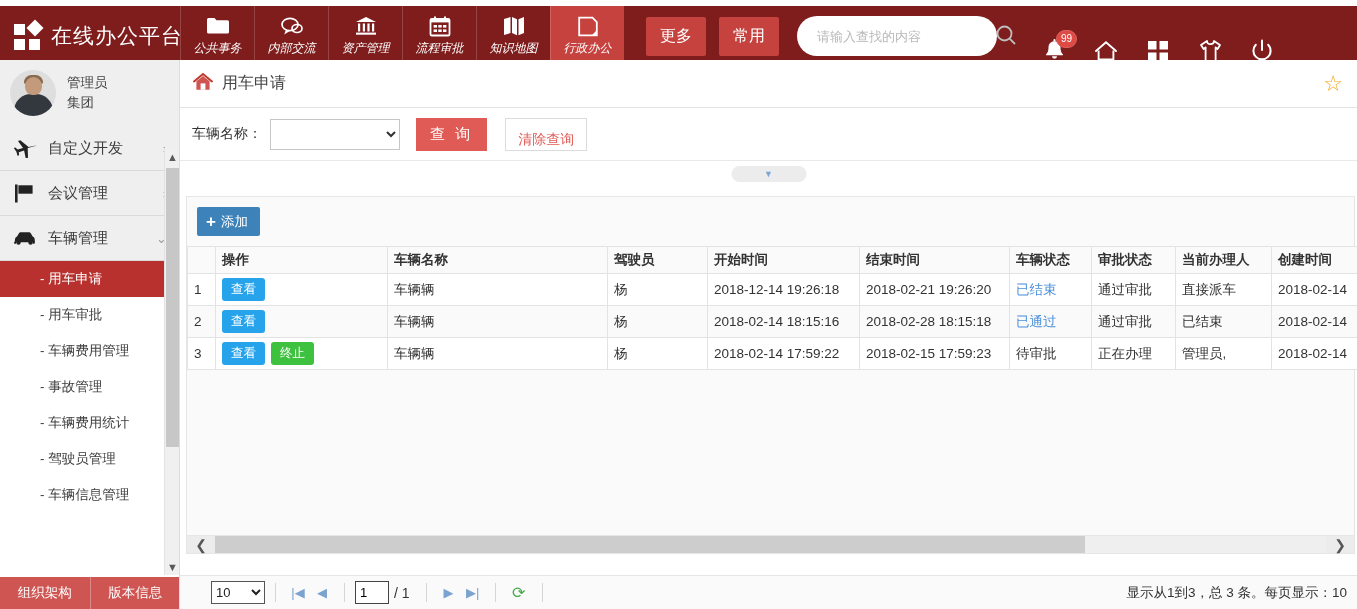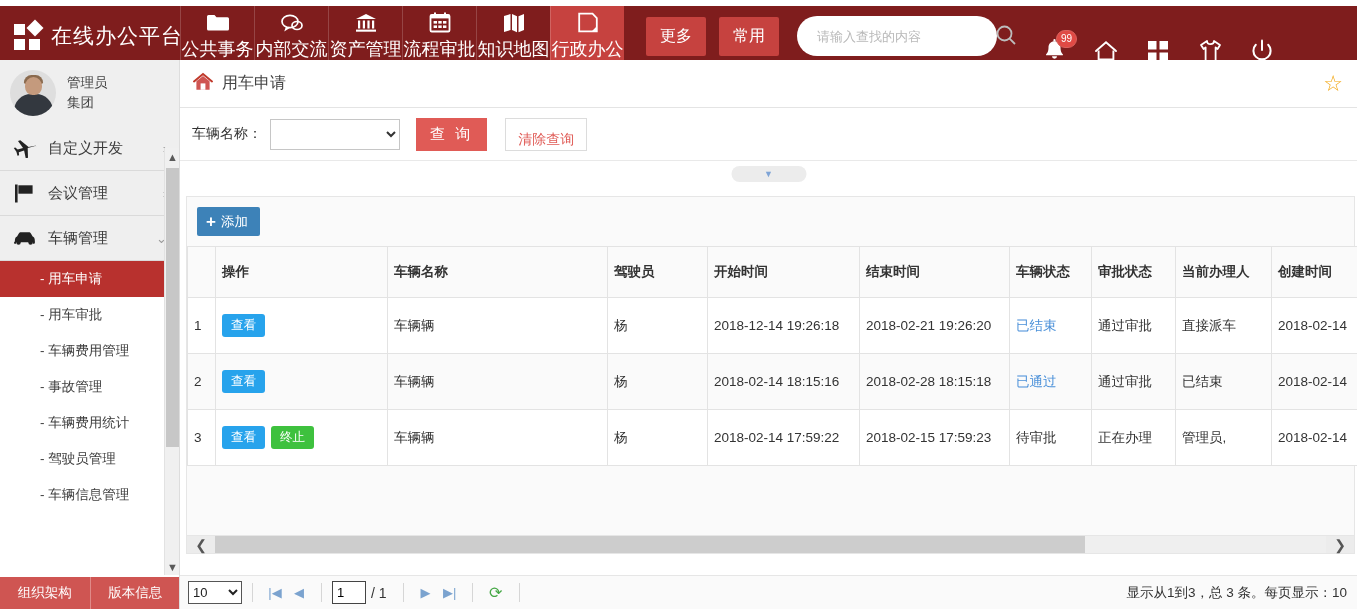--- a/index.html
+++ b/index.html
@@ -37,21 +37,21 @@
 
   .nav-items { display: flex; align-items: stretch; height: 60px; }
   .nav-item {
     width: 74px; height: 60px;
     display: flex; flex-direction: column; align-items: center; justify-content: center;
     gap: 3px;
     color: #fff; cursor: pointer;
     border-left: 1px solid rgba(255,255,255,0.18);
   }
   .nav-item.active { background: #c6423f; }
-  .nav-item .nav-label { font-size: 18px; white-space: nowrap; }
+  .nav-item .nav-label { font-size: 12px; white-space: nowrap; font-style: italic; }
   .nav-ico { height: 22px; display: flex; align-items: center; justify-content: center; }
 
   .chip-group { display: flex; align-items: center; gap: 13px; margin-left: 22px; }
   .chip {
     background: #c6423f; color: #fff;
     padding: 9px 14px; font-size: 16px; border-radius: 2px;
     cursor: pointer; white-space: nowrap;
   }
 
   .searchbox {
@@ -185,21 +185,21 @@
   .btn-add {
     background: #3d82b8; color: #fff; border: 0; height: 29px;
     padding: 0 12px 0 9px; font-size: 13.5px; cursor: pointer; border-radius: 2px;
     font-family: "Liberation Sans", sans-serif;
     display: inline-flex; align-items: center; gap: 5px;
   }
   .btn-add .plus { font-size: 17px; line-height: 1; font-weight: bold; }
 
   table.grid { border-collapse: collapse; width: 1160px; table-layout: fixed; background: #fff; }
   table.grid th, table.grid td {
-    border: 1px solid #e3e3e3; height: 14px; padding: 16px 6px;
+    border: 1px solid #e3e3e3; height: 14px; padding: 4px 6px;
     font-size: 13.5px; text-align: left; white-space: nowrap; overflow: hidden;
   }
   table.grid th { background: #fafafa; font-weight: bold; color: #333; }
   table.grid tr.odd td { background: #fff; }
   table.grid tr.even td { background: #fafafa; }
   td.idx { text-align: center; color: #333; }
   .btn-view {
     background: #27a3ec; color: #fff; border: 0; border-radius: 3px;
     padding: 3px 9px; font-size: 12.5px; cursor: pointer;
     font-family: "Liberation Sans", sans-serif;
@@ -220,21 +220,21 @@
   .hs-track { flex: 1; position: relative; background: #efefef; }
   .hs-thumb { position: absolute; left: 0; top: 0; bottom: 0; width: 870px; background: #cdcdcd; }
 
   .pager {
     position: absolute; left: 0; right: 0; bottom: 0; height: 34px;
     background: #fafafa; border-top: 1px solid #e6e6e6;
     display: flex; align-items: center; padding: 0 10px 0 8px; gap: 0;
   }
   .page-size {
     width: 54px; height: 23px; border: 1px solid #555; font-size: 13px;
-    font-family: "Liberation Sans", sans-serif; background: #fff; color: #222;
+    font-family: "Liberation Sans", sans-serif; background: #fff; color: #222; margin-left: 23px;
   }
   .vdiv { width: 1px; height: 19px; background: #d6d6d6; margin: 0 10px; }
   .pg-btn { width: 24px; height: 22px; display: flex; align-items: center; justify-content: center;
             color: #7ba3cf; font-size: 13px; cursor: pointer; }
   .pg-input { width: 34px; height: 23px; border: 1px solid #444; text-align: left;
               font-size: 13px; padding-left: 4px; font-family: "Liberation Sans", sans-serif; }
   .pg-total { font-size: 14px; color: #333; margin: 0 6px 0 5px; }
   .refresh { color: #46a846; font-size: 16px; cursor: pointer; width: 26px;
              display: flex; align-items: center; justify-content: center; }
   .pager .spacer { flex: 1; }

